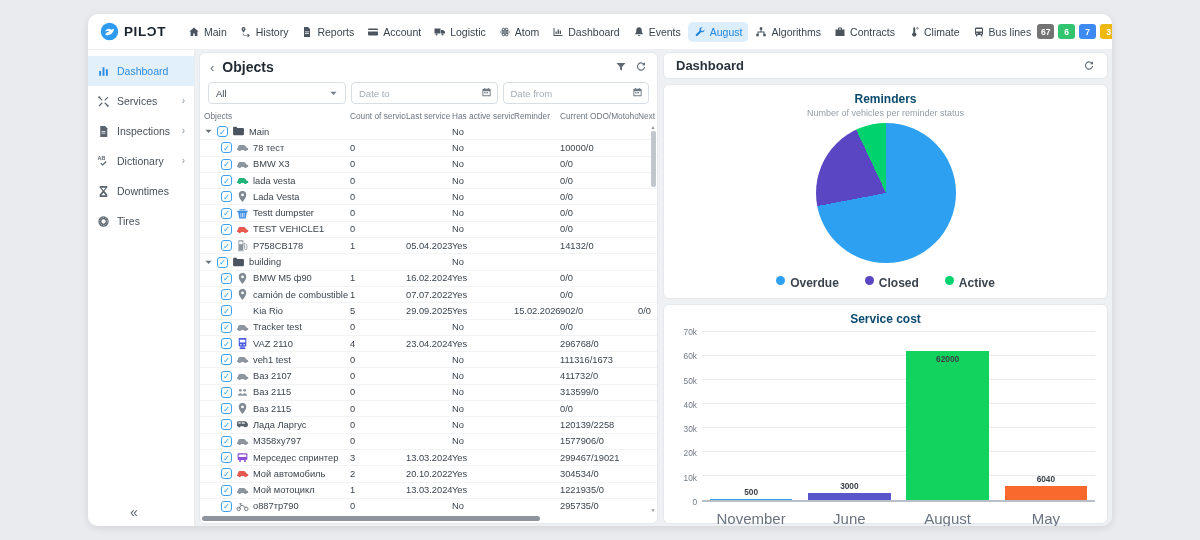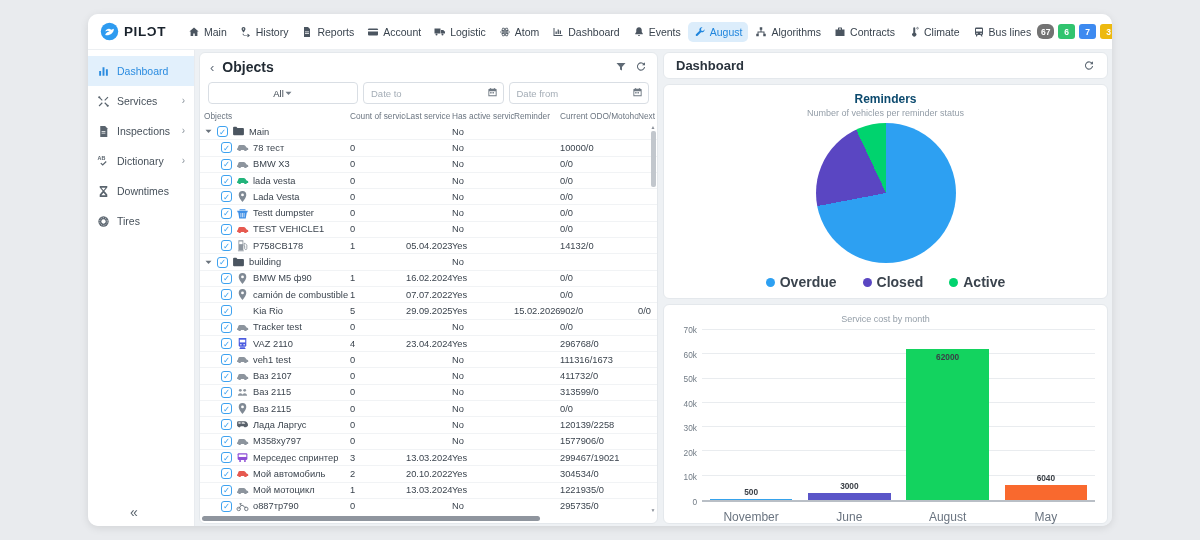--- a/index.html
+++ b/index.html
@@ -33,21 +33,21 @@
   .card{background:#fff;border:1px solid #e4e8ec;border-radius:6px}
   
   .objects{width:459px;flex:0 0 459px;display:flex;flex-direction:column;min-height:0}
   .obj-head{height:28px;flex:0 0 28px;display:flex;align-items:center;gap:8px;padding:0 10px}
   .back{font-size:13px;color:#6a7480;cursor:pointer;line-height:1}
   .obj-title{font-size:14px;font-weight:bold;color:#222b34}
   .obj-head .spacer{flex:1}
   .obj-head .ic{width:12px;height:12px;color:#5f6a75;cursor:pointer}
   .filters{display:flex;gap:5px;padding:1px 8px 6px}
   .f-box{height:22px;border:1px solid #d9dee4;border-radius:4px;background:#fff;display:flex;align-items:center;padding:0 7px;font-size:9.5px}
-  .f-select{width:150px;color:#3a444e;justify-content:center;cursor:pointer}
+  .f-select{width:138px;color:#3a444e;justify-content:space-between;cursor:pointer}
   .f-select .ic{width:9px;height:9px;color:#737d87}
   .f-wrap{flex:1;position:relative}
   .f-input{width:100%;height:22px;border:1px solid #d9dee4;border-radius:4px;padding:0 22px 0 7px;font-size:9.5px;color:#4a545e;font-family:inherit;outline:none}
   .f-input::placeholder{color:#a4adb6}
   .f-cal{position:absolute;right:6px;top:5px;width:11px;height:11px;color:#6f7983}
   .grid{display:grid;grid-template-columns:146px 56px 46px 62px 46px 78px 1fr}
   .thead{font-size:8.3px;color:#6b7580;padding:1px 0 3px 4px}
   .thead .th{overflow:hidden;white-space:nowrap;padding-right:4px}
   .rows{flex:1;overflow:hidden;position:relative}
   .row{height:16.3px;align-items:center;font-size:9.3px;color:#3b444e;border-bottom:1px solid #f1f3f5;padding-left:4px}
@@ -66,33 +66,33 @@
   
   .right{flex:1;display:flex;flex-direction:column;gap:5px;min-width:0}
   .dash-head{height:27px;flex:0 0 27px;display:flex;align-items:center;padding:0 12px}
   .dash-title{font-size:13px;font-weight:bold;color:#2a333d}
   .dash-head .ic{width:12px;height:12px;margin-left:auto;color:#5f6a75;cursor:pointer}
   .reminders{height:215px;flex:0 0 215px;display:flex;flex-direction:column;align-items:center;padding:7px 10px 8px}
   .chart-title{font-size:12px;font-weight:bold;color:#0c4a6e}
   .chart-sub{font-size:9px;color:#949ea8;margin-top:2px}
   .pie{width:140px;height:140px;border-radius:50%;margin-top:5px}
   .legend{display:flex;gap:26px;margin-top:auto}
-  .leg{display:flex;align-items:center;gap:5px;font-size:14px;font-weight:bold;color:#3b444e;cursor:pointer}
+  .leg{display:flex;align-items:flex-start;gap:5px;font-size:12px;font-weight:bold;color:#3b444e;cursor:pointer}
   .dot{width:9px;height:9px;border-radius:50%}
   .service{flex:1;display:flex;flex-direction:column;padding:7px 12px 5px;min-height:0}
   .svc-titles{text-align:center}
   .plot{flex:1;display:flex;margin-top:6px;min-height:0}
   .yaxis{width:26px;flex:0 0 26px;position:relative;font-size:8.3px;color:#717b85}
   .ylab{position:absolute;right:5px;transform:translateY(50%)}
   .area{flex:1;position:relative;border-bottom:2px solid #b9bfc6}
   .gline{position:absolute;left:0;right:0;height:1px;background:#e9ecef}
   .bar{position:absolute;bottom:0;width:21%}
   .bval{position:absolute;width:21%;text-align:center;font-size:8.3px;font-weight:bold;color:#3a3f46}
   .xlabels{height:16px;flex:0 0 16px;display:flex;padding-left:26px}
-  .xlab{width:25%;text-align:center;font-size:12px;color:#6a7480;padding-top:8px}
+  .xlab{width:25%;text-align:center;font-size:15px;color:#6a7480;padding-top:8px}
 </style>
 </head>
 <body>
 
 <div class="app">
   <div class="topbar">
     <div class="logo">
       <span class="ic">
           <svg viewBox="0 0 24 24">
             <circle cx="12" cy="12" r="11" fill="#2e9bf0"></circle>
@@ -217,21 +217,21 @@
               <rect x="6" y="6" width="12" height="5" fill="#fff"></rect>
               <circle cx="8" cy="15" r="1.4" fill="#fff"></circle>
               <circle cx="16" cy="15" r="1.4" fill="#fff"></circle>
               <path d="M6 18h3l-1 3H6zm9 0h3l1 3h-2z"></path>
             </svg>
           </span>
           <span>Bus lines</span>
         </div>
       </div>
     <div class="badges">
-        <span class="badge" style="background: #737373; border-radius: 6px;">67</span>
+        <span class="badge" style="background: #737373;">67</span>
         <span class="badge" style="background: rgb(49, 196, 111);">6</span>
         <span class="badge" style="background: rgb(61, 138, 240);">7</span>
         <span class="badge" style="background: rgb(237, 185, 15);">3</span>
       </div>
 
   </div>
   <div class="body">
     <aside class="sidebar">
       <div id="side-items">
           <div class="side-item active">
@@ -862,21 +862,21 @@
                 <span>Closed</span>
               </div>
               <div class="leg">
                 <span class="dot" style="background:#00d36e"></span>
                 <span>Active</span>
               </div>
             </div>
         </div>
         <div class="card service">
           <div class="svc-titles">
-            <div class="chart-sub">Service cost by month</div>
+            <div class="chart-title">Service cost</div>
           </div>
           <div class="plot">
             <div class="yaxis" id="yaxis">
                 <span class="ylab" style="bottom: 0%;">0</span>
                 <span class="ylab" style="bottom: 14.2857%;">10k</span>
                 <span class="ylab" style="bottom: 28.5714%;">20k</span>
                 <span class="ylab" style="bottom: 42.8571%;">30k</span>
                 <span class="ylab" style="bottom: 57.1429%;">40k</span>
                 <span class="ylab" style="bottom: 71.4286%;">50k</span>
                 <span class="ylab" style="bottom: 85.7143%;">60k</span>

